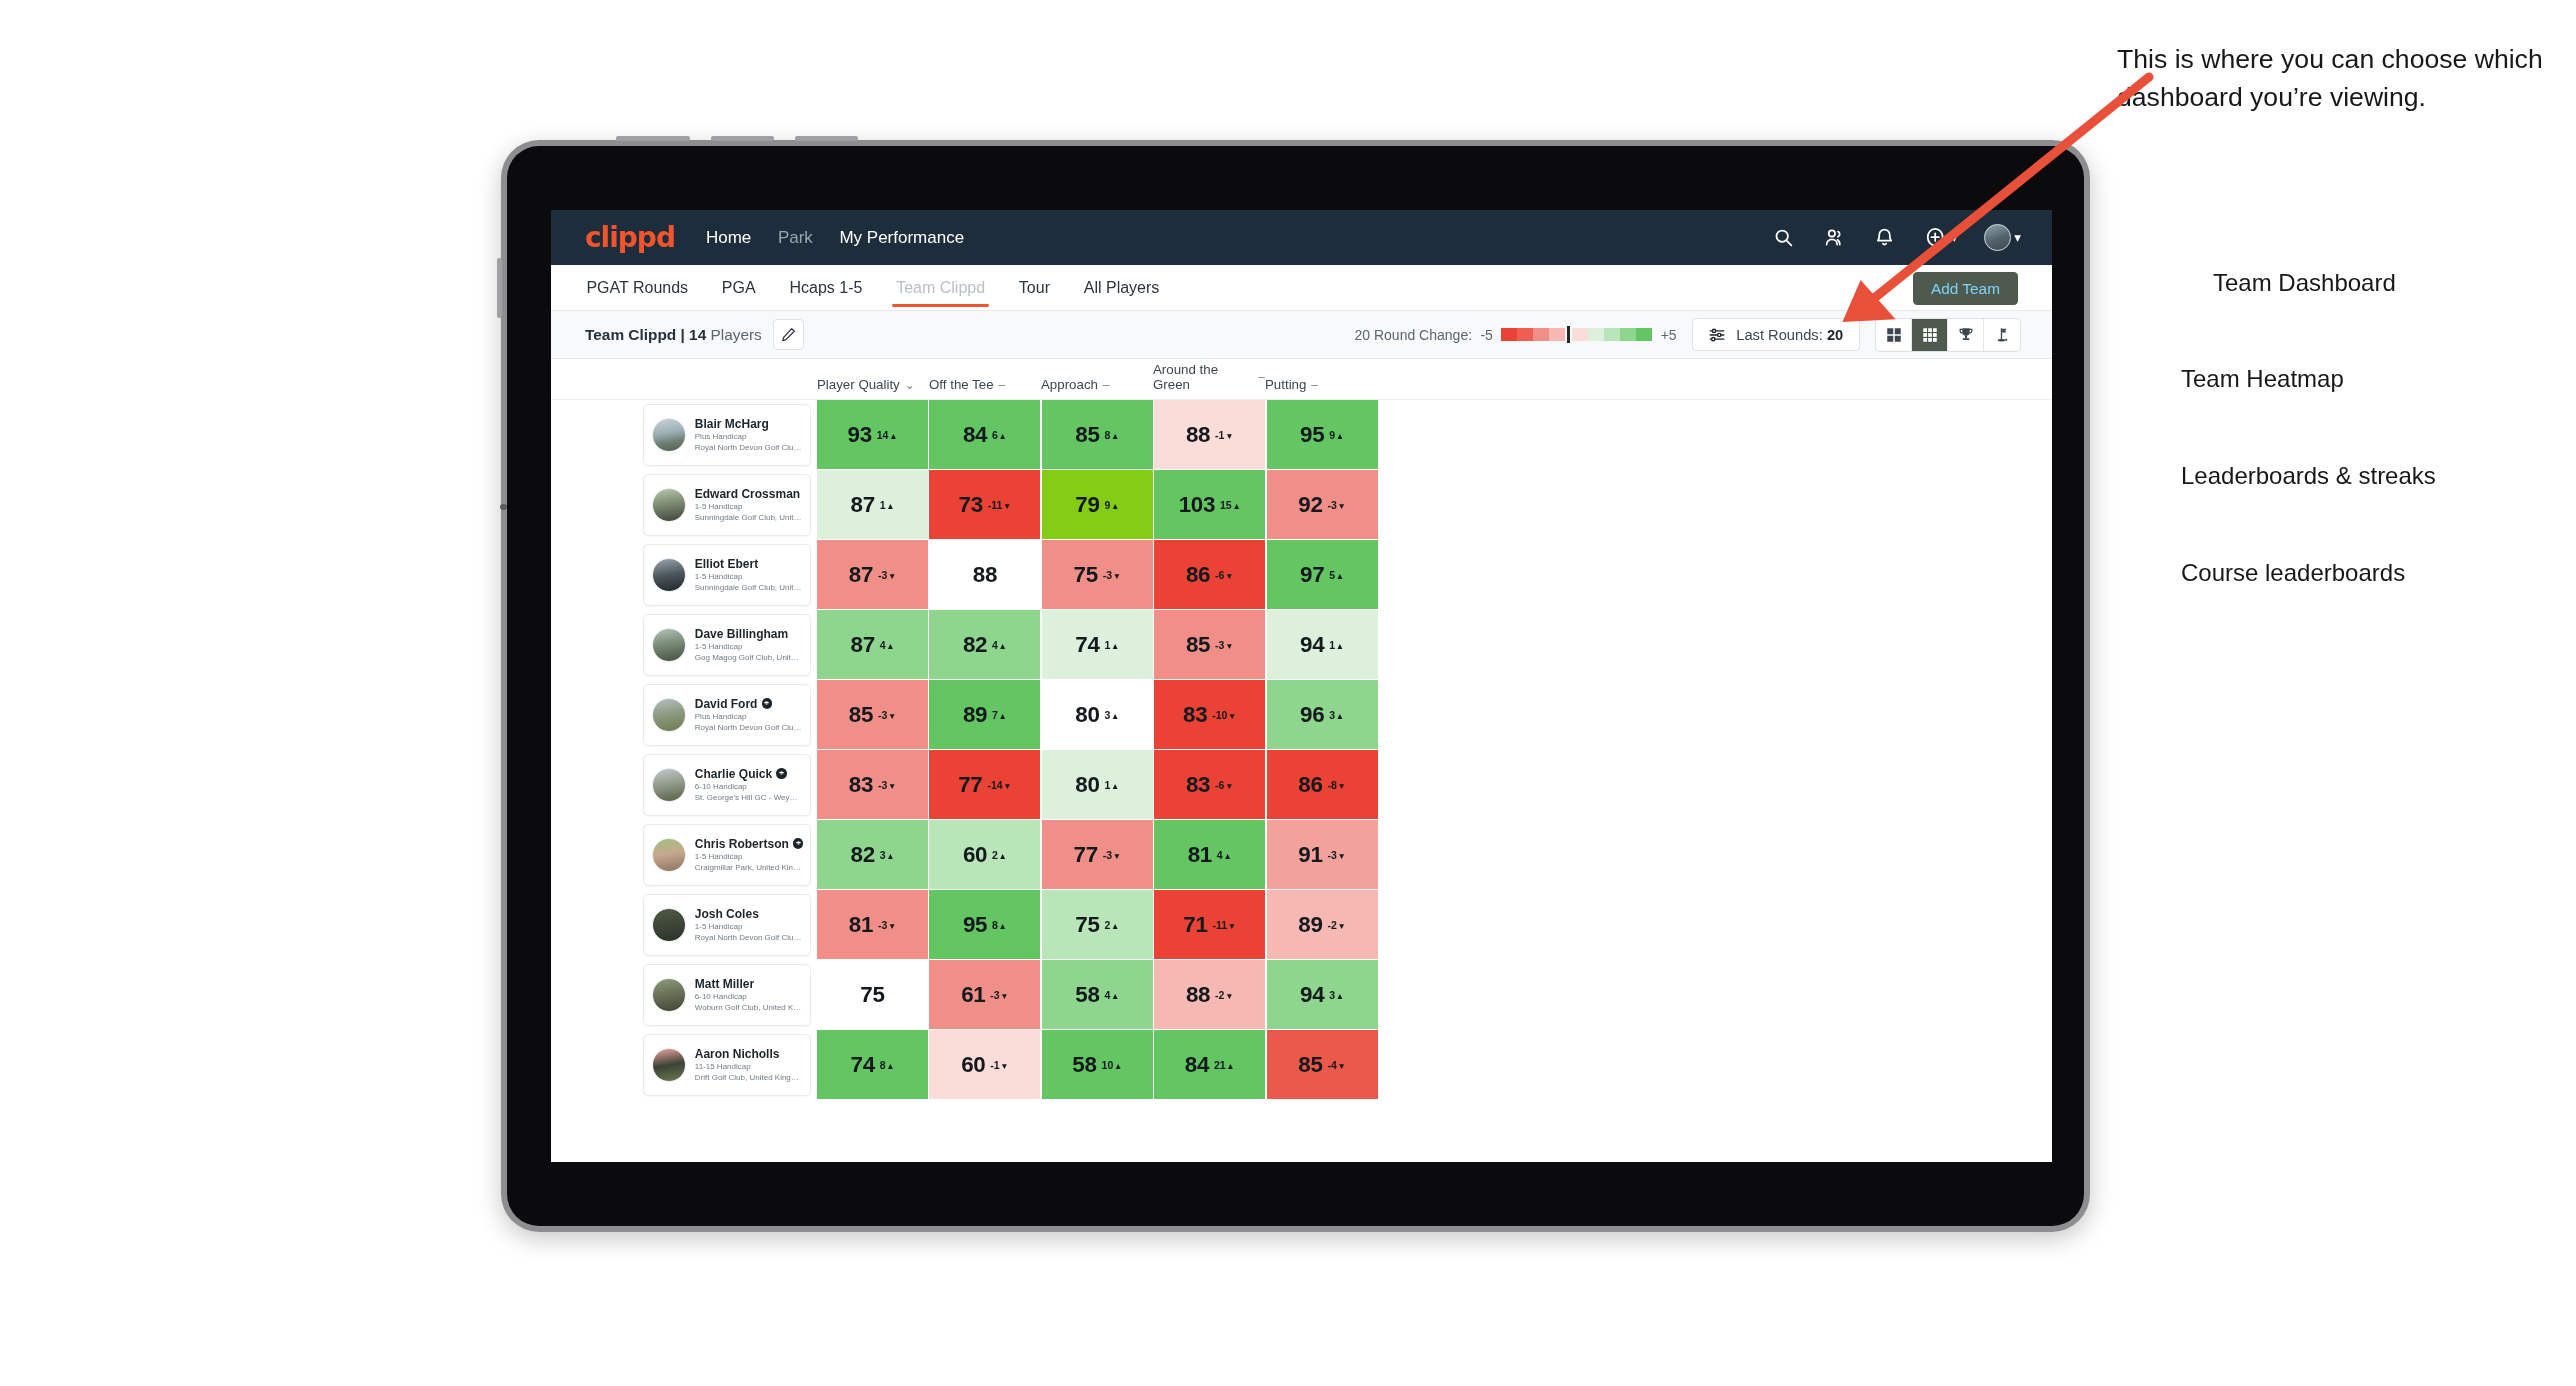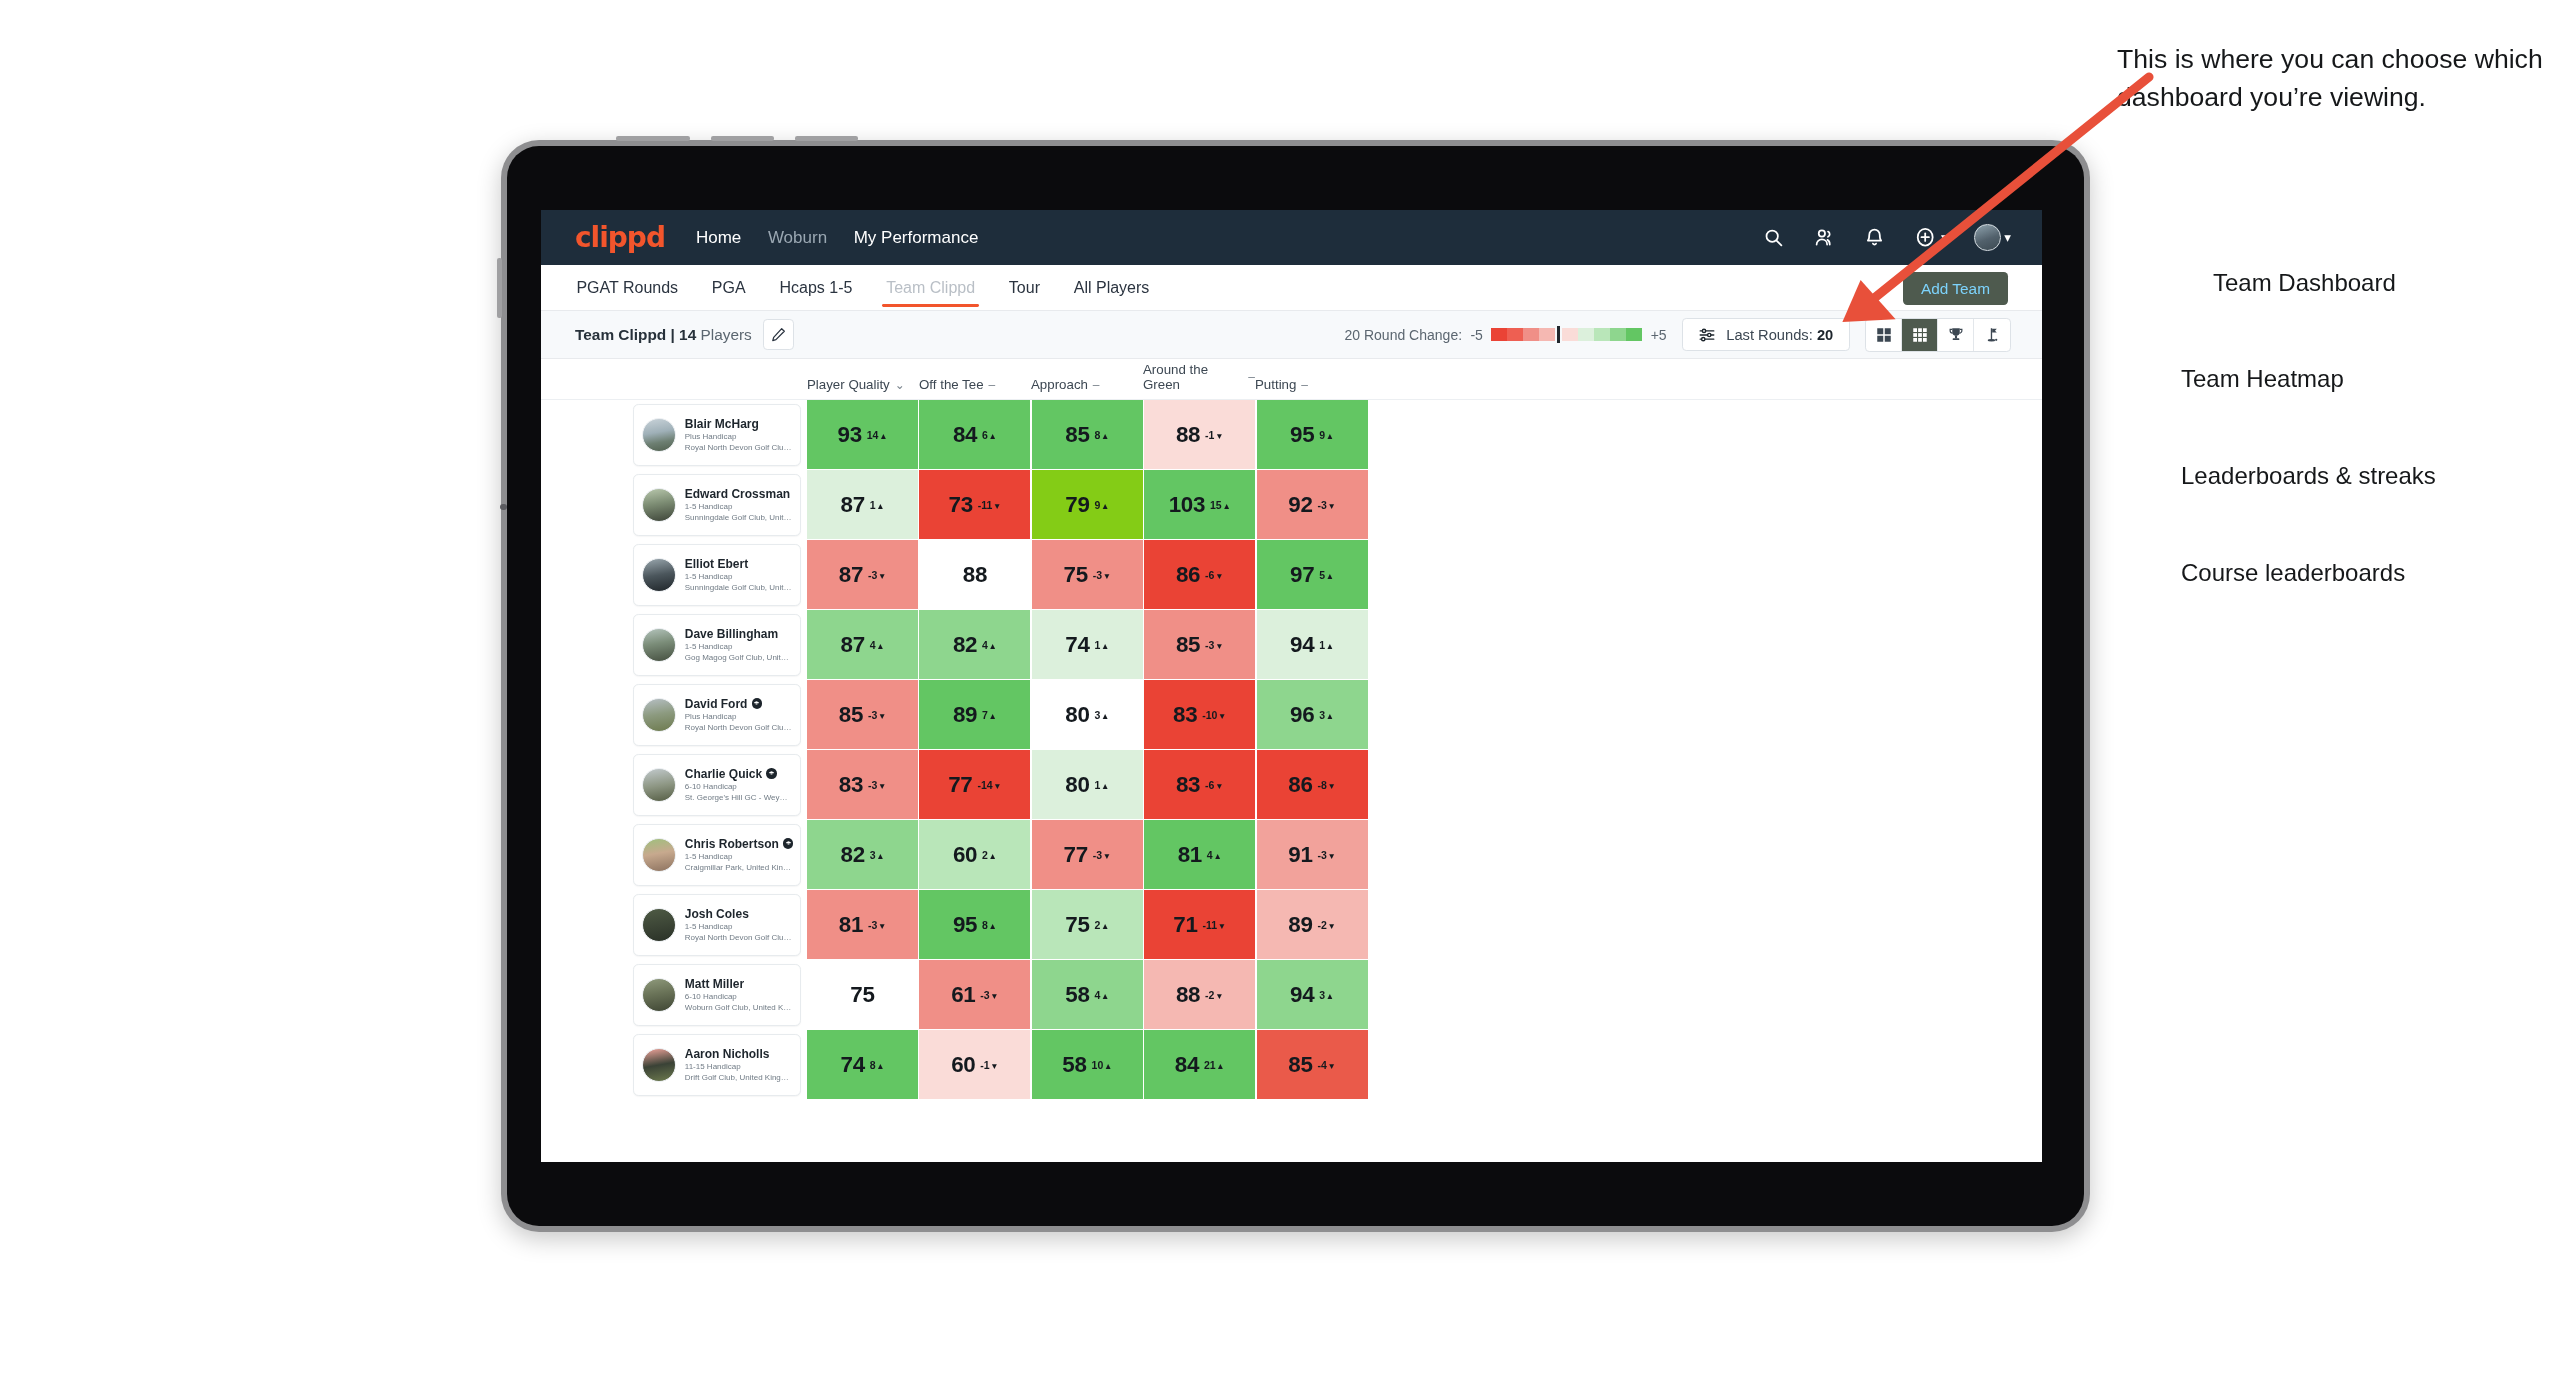--- a/index.html
+++ b/index.html
@@ -36,21 +36,21 @@
     border-radius: 2.1px;
   }
   .btn-side.s1 { top: 118px; height: 60px; }
   .camera {
     position: absolute; left: -0.7px; top: 364px; width: 6.3px; height: 6.3px;
     background: #5c5c60; border-radius: 50%;
   }
 
   
   #screen {
-    position: absolute; left: 40px; top: 70px;
+    position: absolute; left: 50px; top: 70px;
     width: 1501px; height: 952px;
     background: #ffffff;
     overflow: hidden;
   }
 
   
   #navbar {
     height: 55px; background: #1e2d3b;
     display: flex; align-items: center;
     padding: 0 31px 0 34px;
@@ -204,21 +204,21 @@
     <div class="btn-top b3"></div>
     <div class="btn-side s1"></div>
     <div class="camera"></div>
     <div id="tablet-inner"></div>
 
     <div id="screen">
 
       <div id="navbar">
         <div id="logo">clippd</div>
         <a class="nav-link">Home</a>
-        <a class="nav-link dim">Woburn</a>
+        <a class="nav-link dim">Park</a>
         <a class="nav-link">My Performance</a>
 
         <div id="nav-right">
           <div class="nav-ico">
             <svg width="21" height="21" viewBox="0 0 24 24" fill="none" stroke="#fff" stroke-width="2" stroke-linecap="round">
                 <circle cx="10.5" cy="10.5" r="6.5"></circle>
                 <line x1="15.5" y1="15.5" x2="21" y2="21"></line>
               </svg>
           </div>
           <div class="nav-ico">

